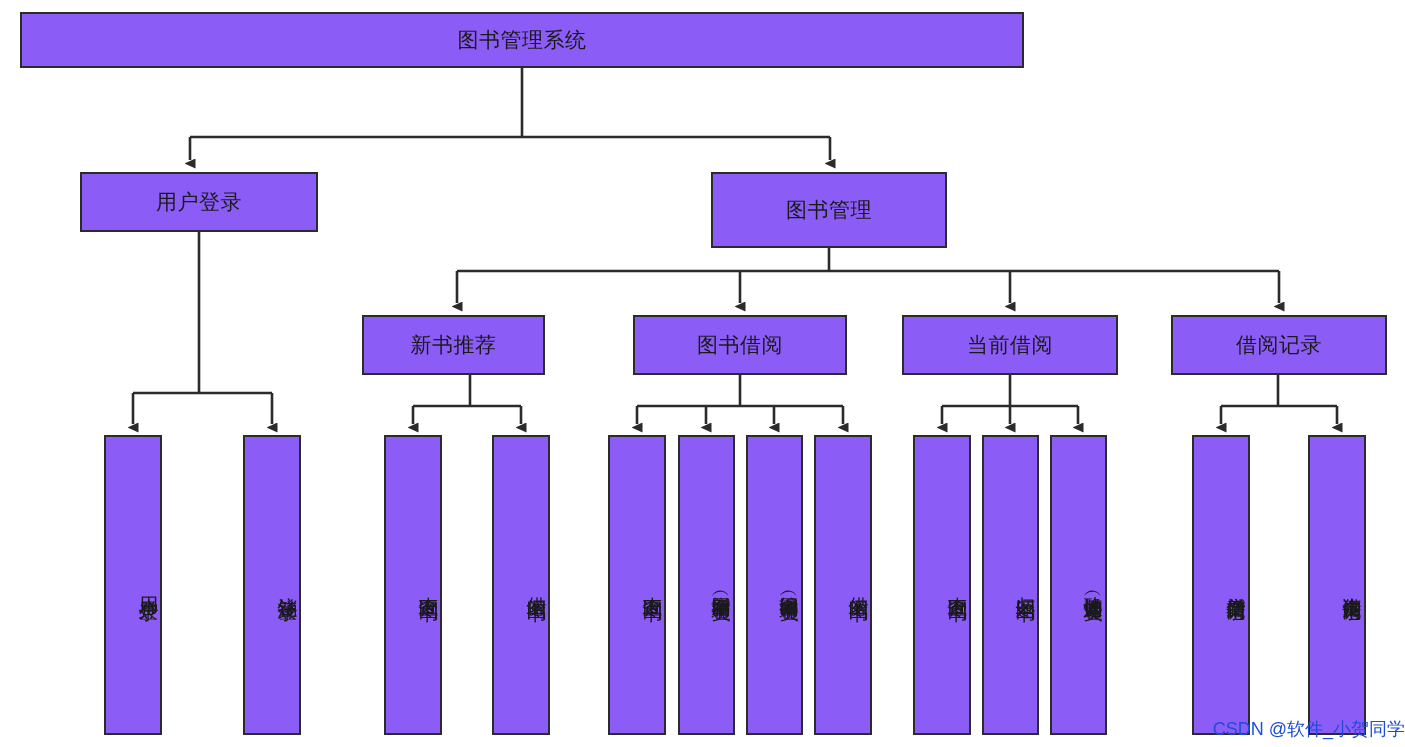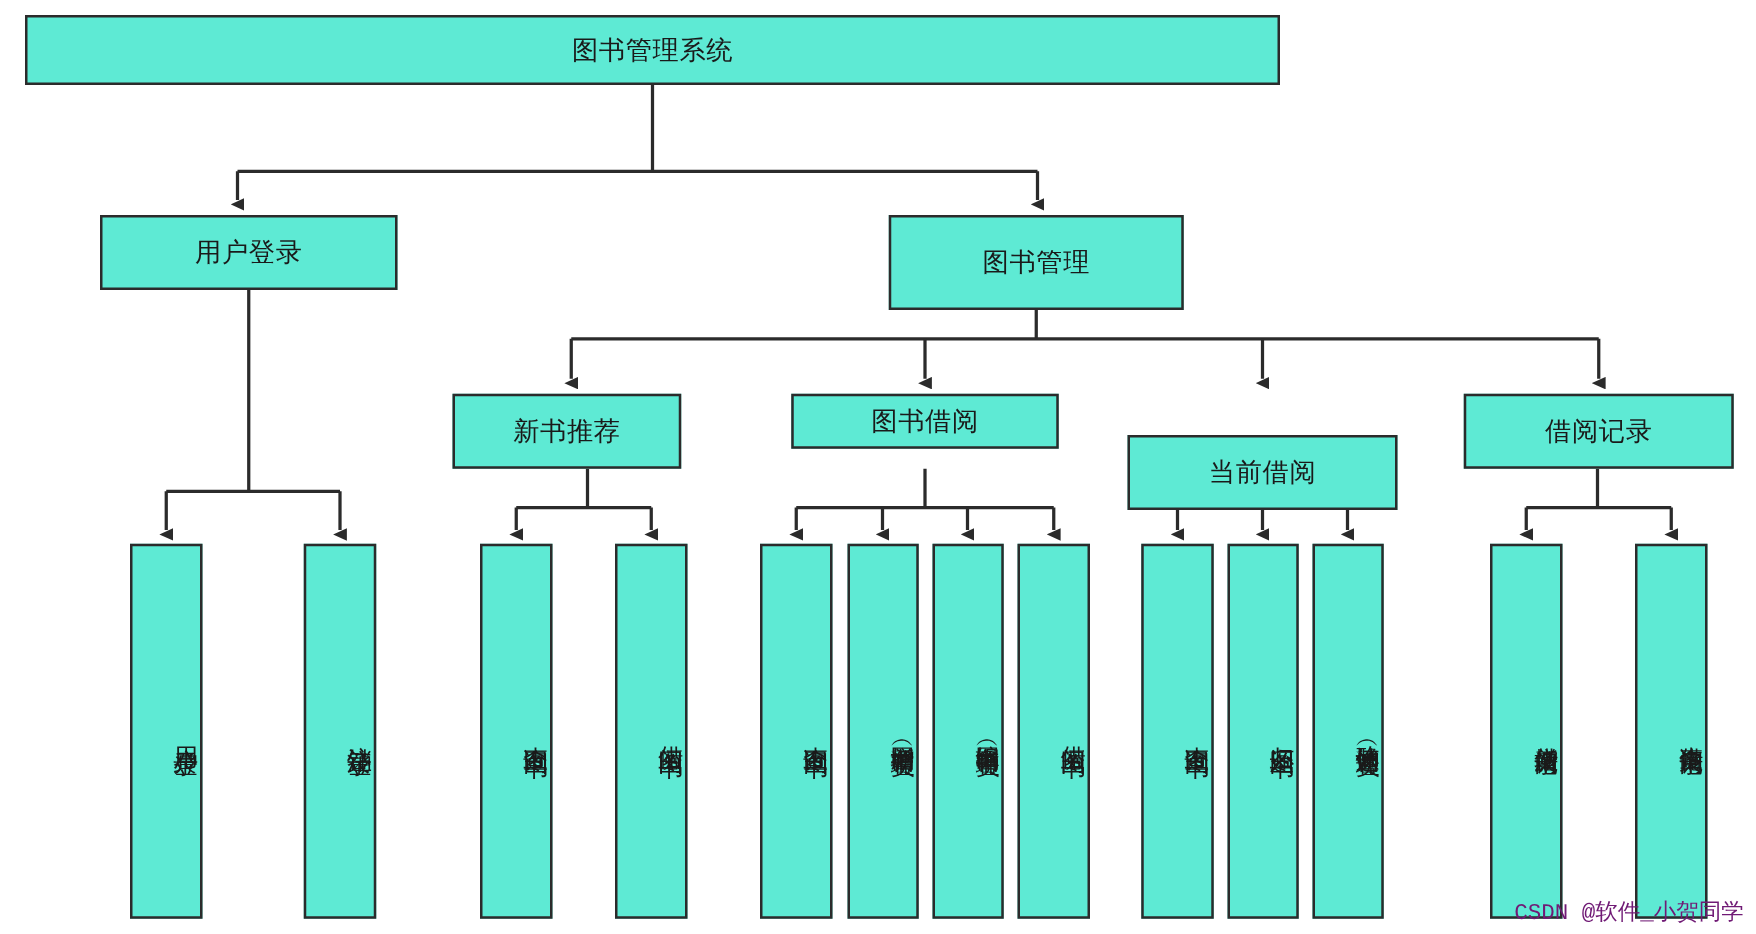--- a/index.html
+++ b/index.html
@@ -24,21 +24,21 @@
     left: 0;
     top: 0;
     width: 1405px;
     height: 747px;
     pointer-events: none;
   }
   .node {
     position: absolute;
     box-sizing: border-box;
     border: 2px solid #2b2b2b;
-    background: #5eead4;
+    background: #8b5cf6;
     display: flex;
     align-items: center;
     justify-content: center;
     color: #1a1a1a;
     line-height: 1.18;
     text-align: center;
   }
   .node.horiz {
     font-size: 21px;
     letter-spacing: 0.5px;
@@ -52,26 +52,26 @@
     padding-bottom: 6px;
     align-items: flex-start;
     justify-content: center;
   }
   .node.vert.tall-text {
     font-size: 19px;
     letter-spacing: 1px;
   }
   .watermark {
     position: absolute;
-    right: 10px;
+    right: 0;
     bottom: 6px;
     font-size: 18px;
-    color: #701a75;
+    color: #1d4ed8;
     white-space: nowrap;
-    font-family: Liberation Mono, monospace;
+    font-family: Liberation Sans, sans-serif;
   }
 </style>
 </head>
 <body>
 
 <div id="diagram-root">
 
   <svg class="edges" viewBox="0 0 1405 747">
     <defs>
       <marker id="arrow" markerWidth="10" markerHeight="11" refX="1.5" refY="5.5" orient="auto" markerUnits="userSpaceOnUse">
@@ -130,24 +130,24 @@
   <div class="node horiz" style="left:80px; top:172px; width:238px; height:60px;">
     <span>用户登录</span>
   </div>
   <div class="node horiz" style="left:711px; top:172px; width:236px; height:76px;">
     <span>图书管理</span>
   </div>
 
   <div class="node horiz" style="left:362px; top:315px; width:183px; height:60px;">
     <span>新书推荐</span>
   </div>
-  <div class="node horiz" style="left:633px; top:315px; width:214px; height:44px;">
+  <div class="node horiz" style="left:633px; top:315px; width:214px; height:60px;">
     <span>图书借阅</span>
   </div>
-  <div class="node horiz" style="left:902px; top:315px; width:216px; height:60px;margin-top:33px;">
+  <div class="node horiz" style="left:902px; top:315px; width:216px; height:60px;">
     <span>当前借阅</span>
   </div>
   <div class="node horiz" style="left:1171px; top:315px; width:216px; height:60px;justify-content:center;">
     <span>借阅记录</span>
   </div>
 
   <div class="node vert" style="left:104px; top:435px; width:58px; height:300px;">
     <span>用户登录</span>
   </div>
   <div class="node vert" style="left:243px; top:435px; width:58px; height:300px;">

